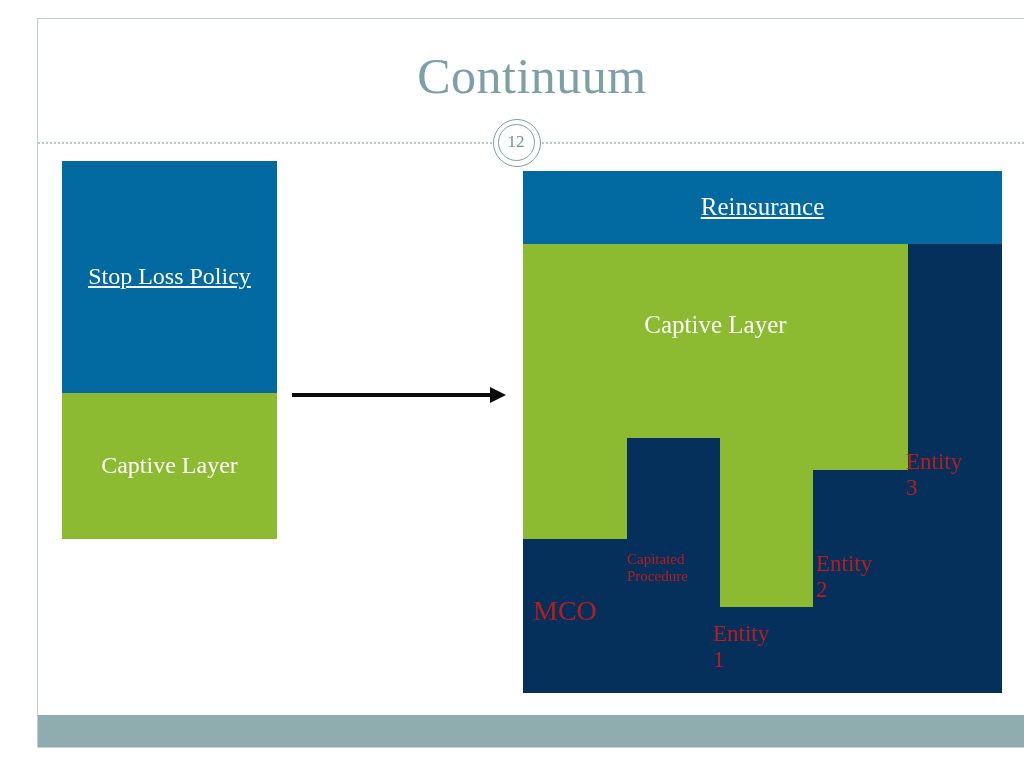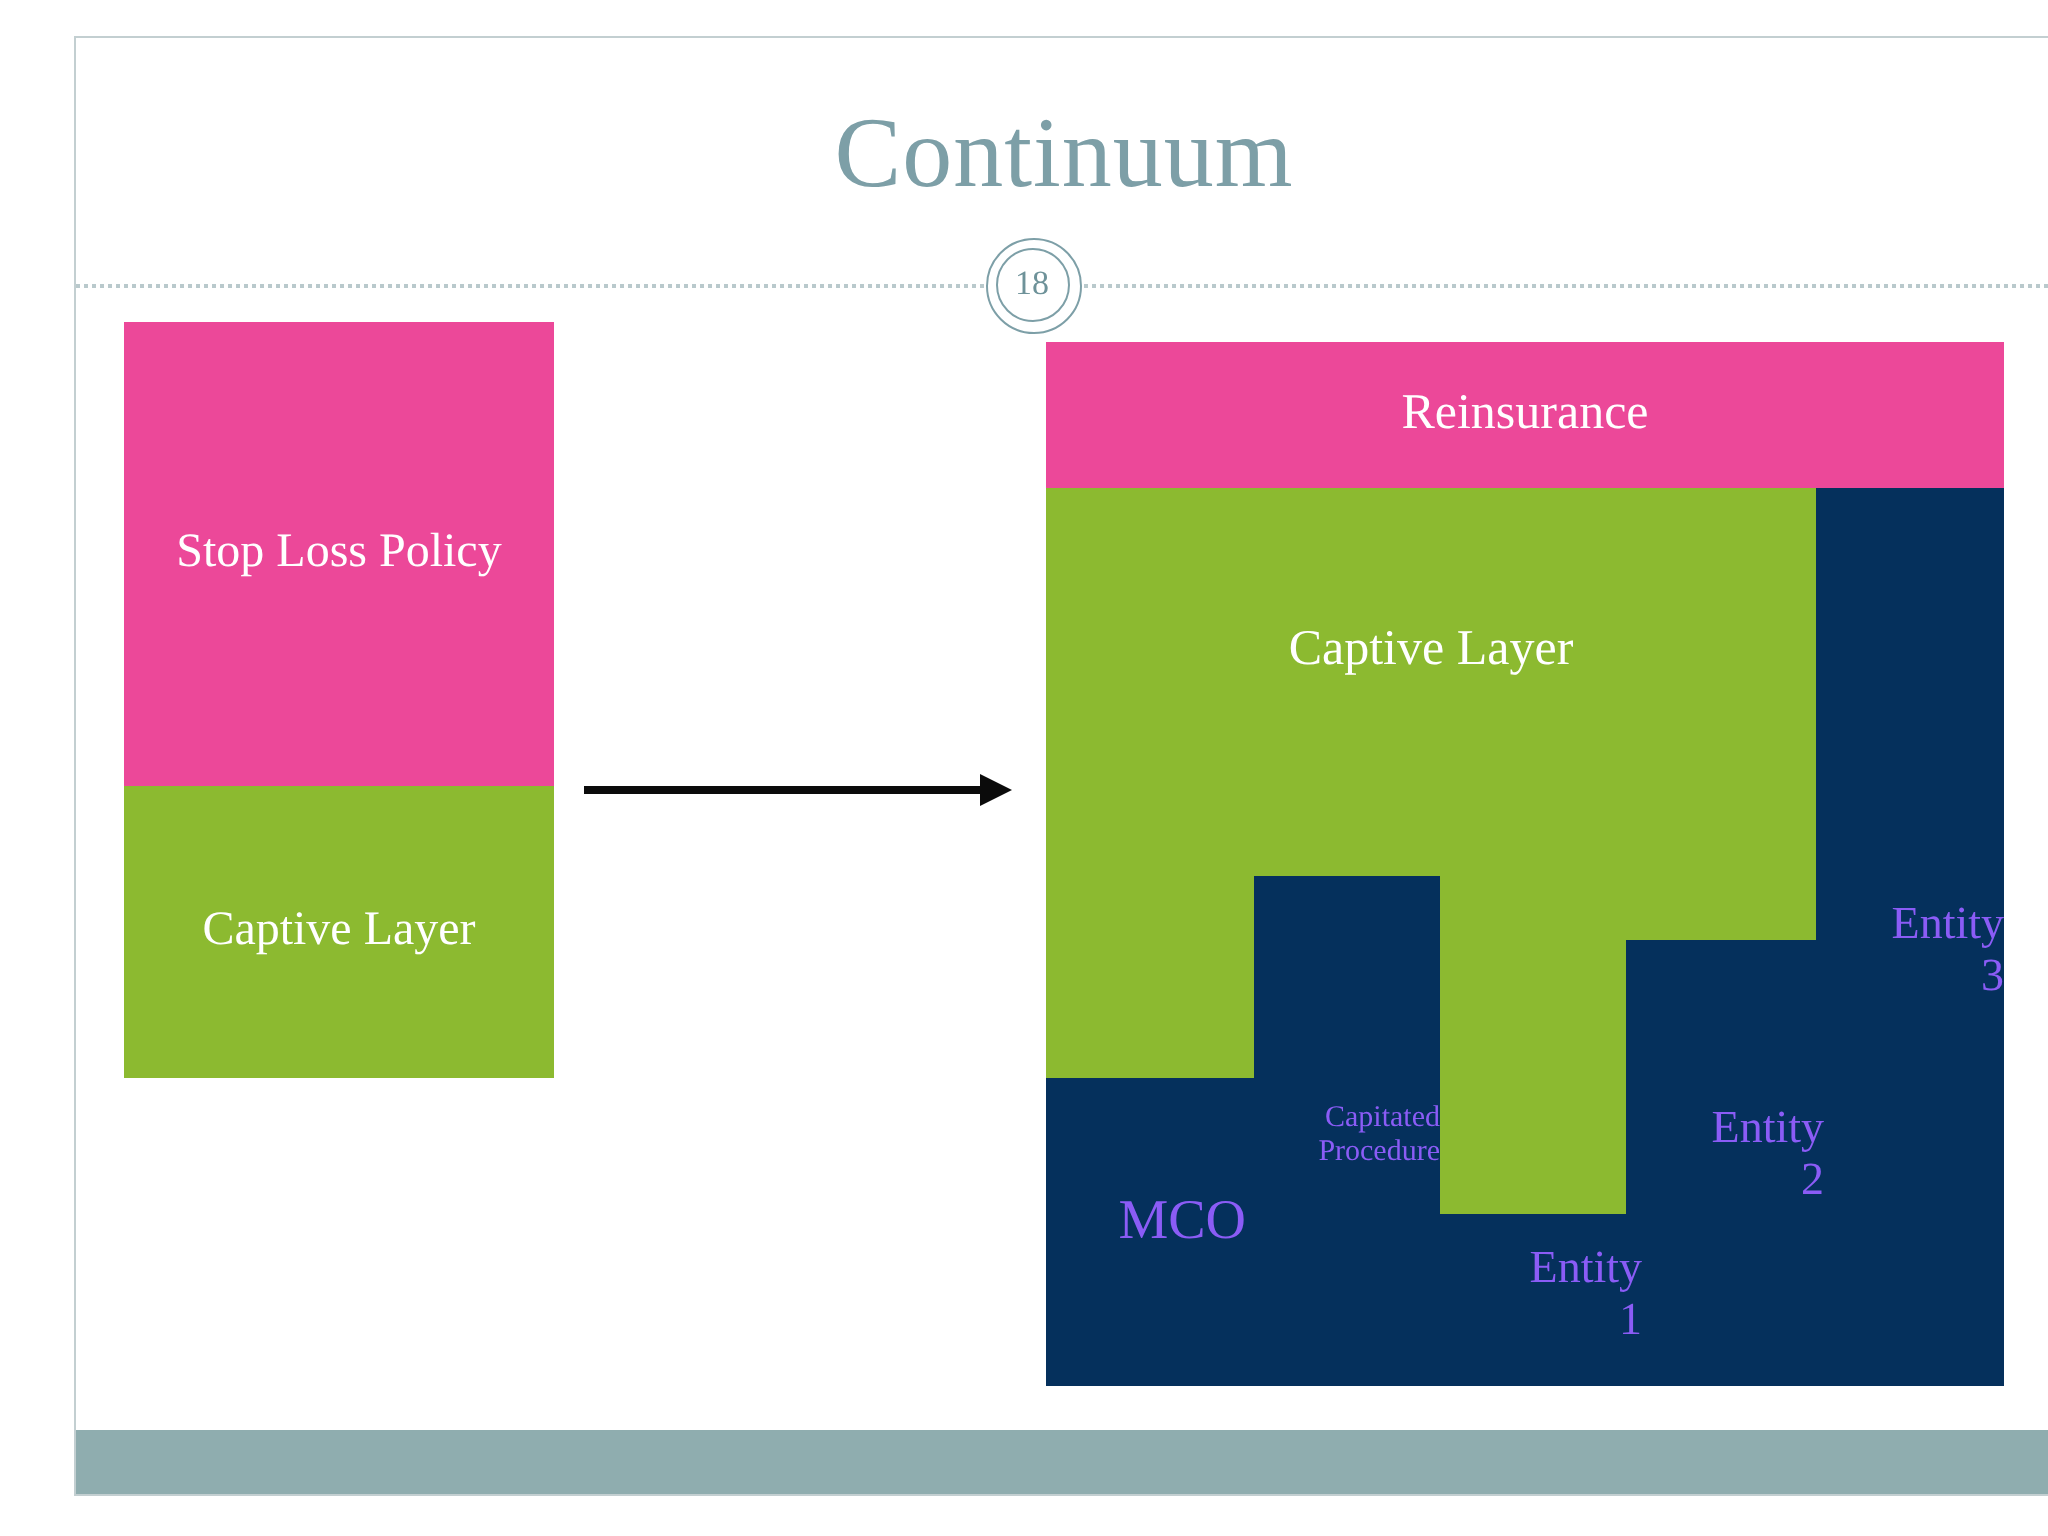--- a/index.html
+++ b/index.html
@@ -85,21 +85,21 @@
     box-sizing: border-box;
     display: flex;
     align-items: center;
     justify-content: center;
     color: #ffffff;
     font-family: "Liberation Serif", serif;
     text-align: center;
     white-space: pre-line;
     line-height: 1.15;
   }
-  .gray  { background: #ec4899; }
+  .gray  { background: #0369a1; text-decoration: underline; }
   .green { background: #8cba30; }
   .navy  { background: #05305c; }
 
   
   #left-stack { position: absolute; left: 24px; top: 142px; width: 215px; height: 546px; }
   #left-gray   { left: 0;   top: 0;    width: 215px; height: 232px; font-size: 24px; }
   #left-green  { left: 0;   top: 232px; width: 215px; height: 146px; font-size: 24px; }
   #left-navy   { left: 0;   top: 378px; width: 215px; height: 168px; font-size: 24px; }
 
   
@@ -133,23 +133,23 @@
   
   #r-capproc { left: 104px; top: 267px; width: 93px;  height: 255px; }
   
   #r-entity2 { left: 290px; top: 299px; width: 95px;  height: 223px; }
   
   #r-entity1-base { left: 197px; top: 436px; width: 93px; height: 86px; }
 
   
   .rlabel {
     position: absolute;
-    color: #8b5cf6;
-    font-family: "Liberation Serif", serif;
-    text-align: right;
+    color: #b91c1c;
+    font-family: "Liberation Serif", serif;
+    text-align: left;
     line-height: 1.15;
     white-space: pre-line;
   }
   #lbl-mco      { left: 10px;  top: 424px; width: 90px;  font-size: 28px; }
   #lbl-capproc  { left: 104px; top: 380px; width: 93px;  font-size: 15px; }
   #lbl-entity1  { left: 190px; top: 450px; width: 108px; font-size: 23px; }
   #lbl-entity2  { left: 293px; top: 380px; width: 96px;  font-size: 23px; }
   #lbl-entity3  { left: 383px; top: 278px; width: 96px;  font-size: 23px; }
 
   
@@ -165,21 +165,21 @@
 </head>
 <body>
 
 <div id="slide">
 
   <div id="title">Continuum</div>
 
   <div id="divider"></div>
 
   <div id="page-badge">
-    <div id="page-badge-inner">18</div>
+    <div id="page-badge-inner">12</div>
   </div>
 
   <div id="left-stack">
     <div class="band gray" id="left-gray">Stop Loss Policy</div>
     <div class="band green" id="left-green">Captive Layer</div>
   </div>
 
   <div id="arrow">
     <div id="arrow-line"></div>
     <div id="arrow-head"></div>

